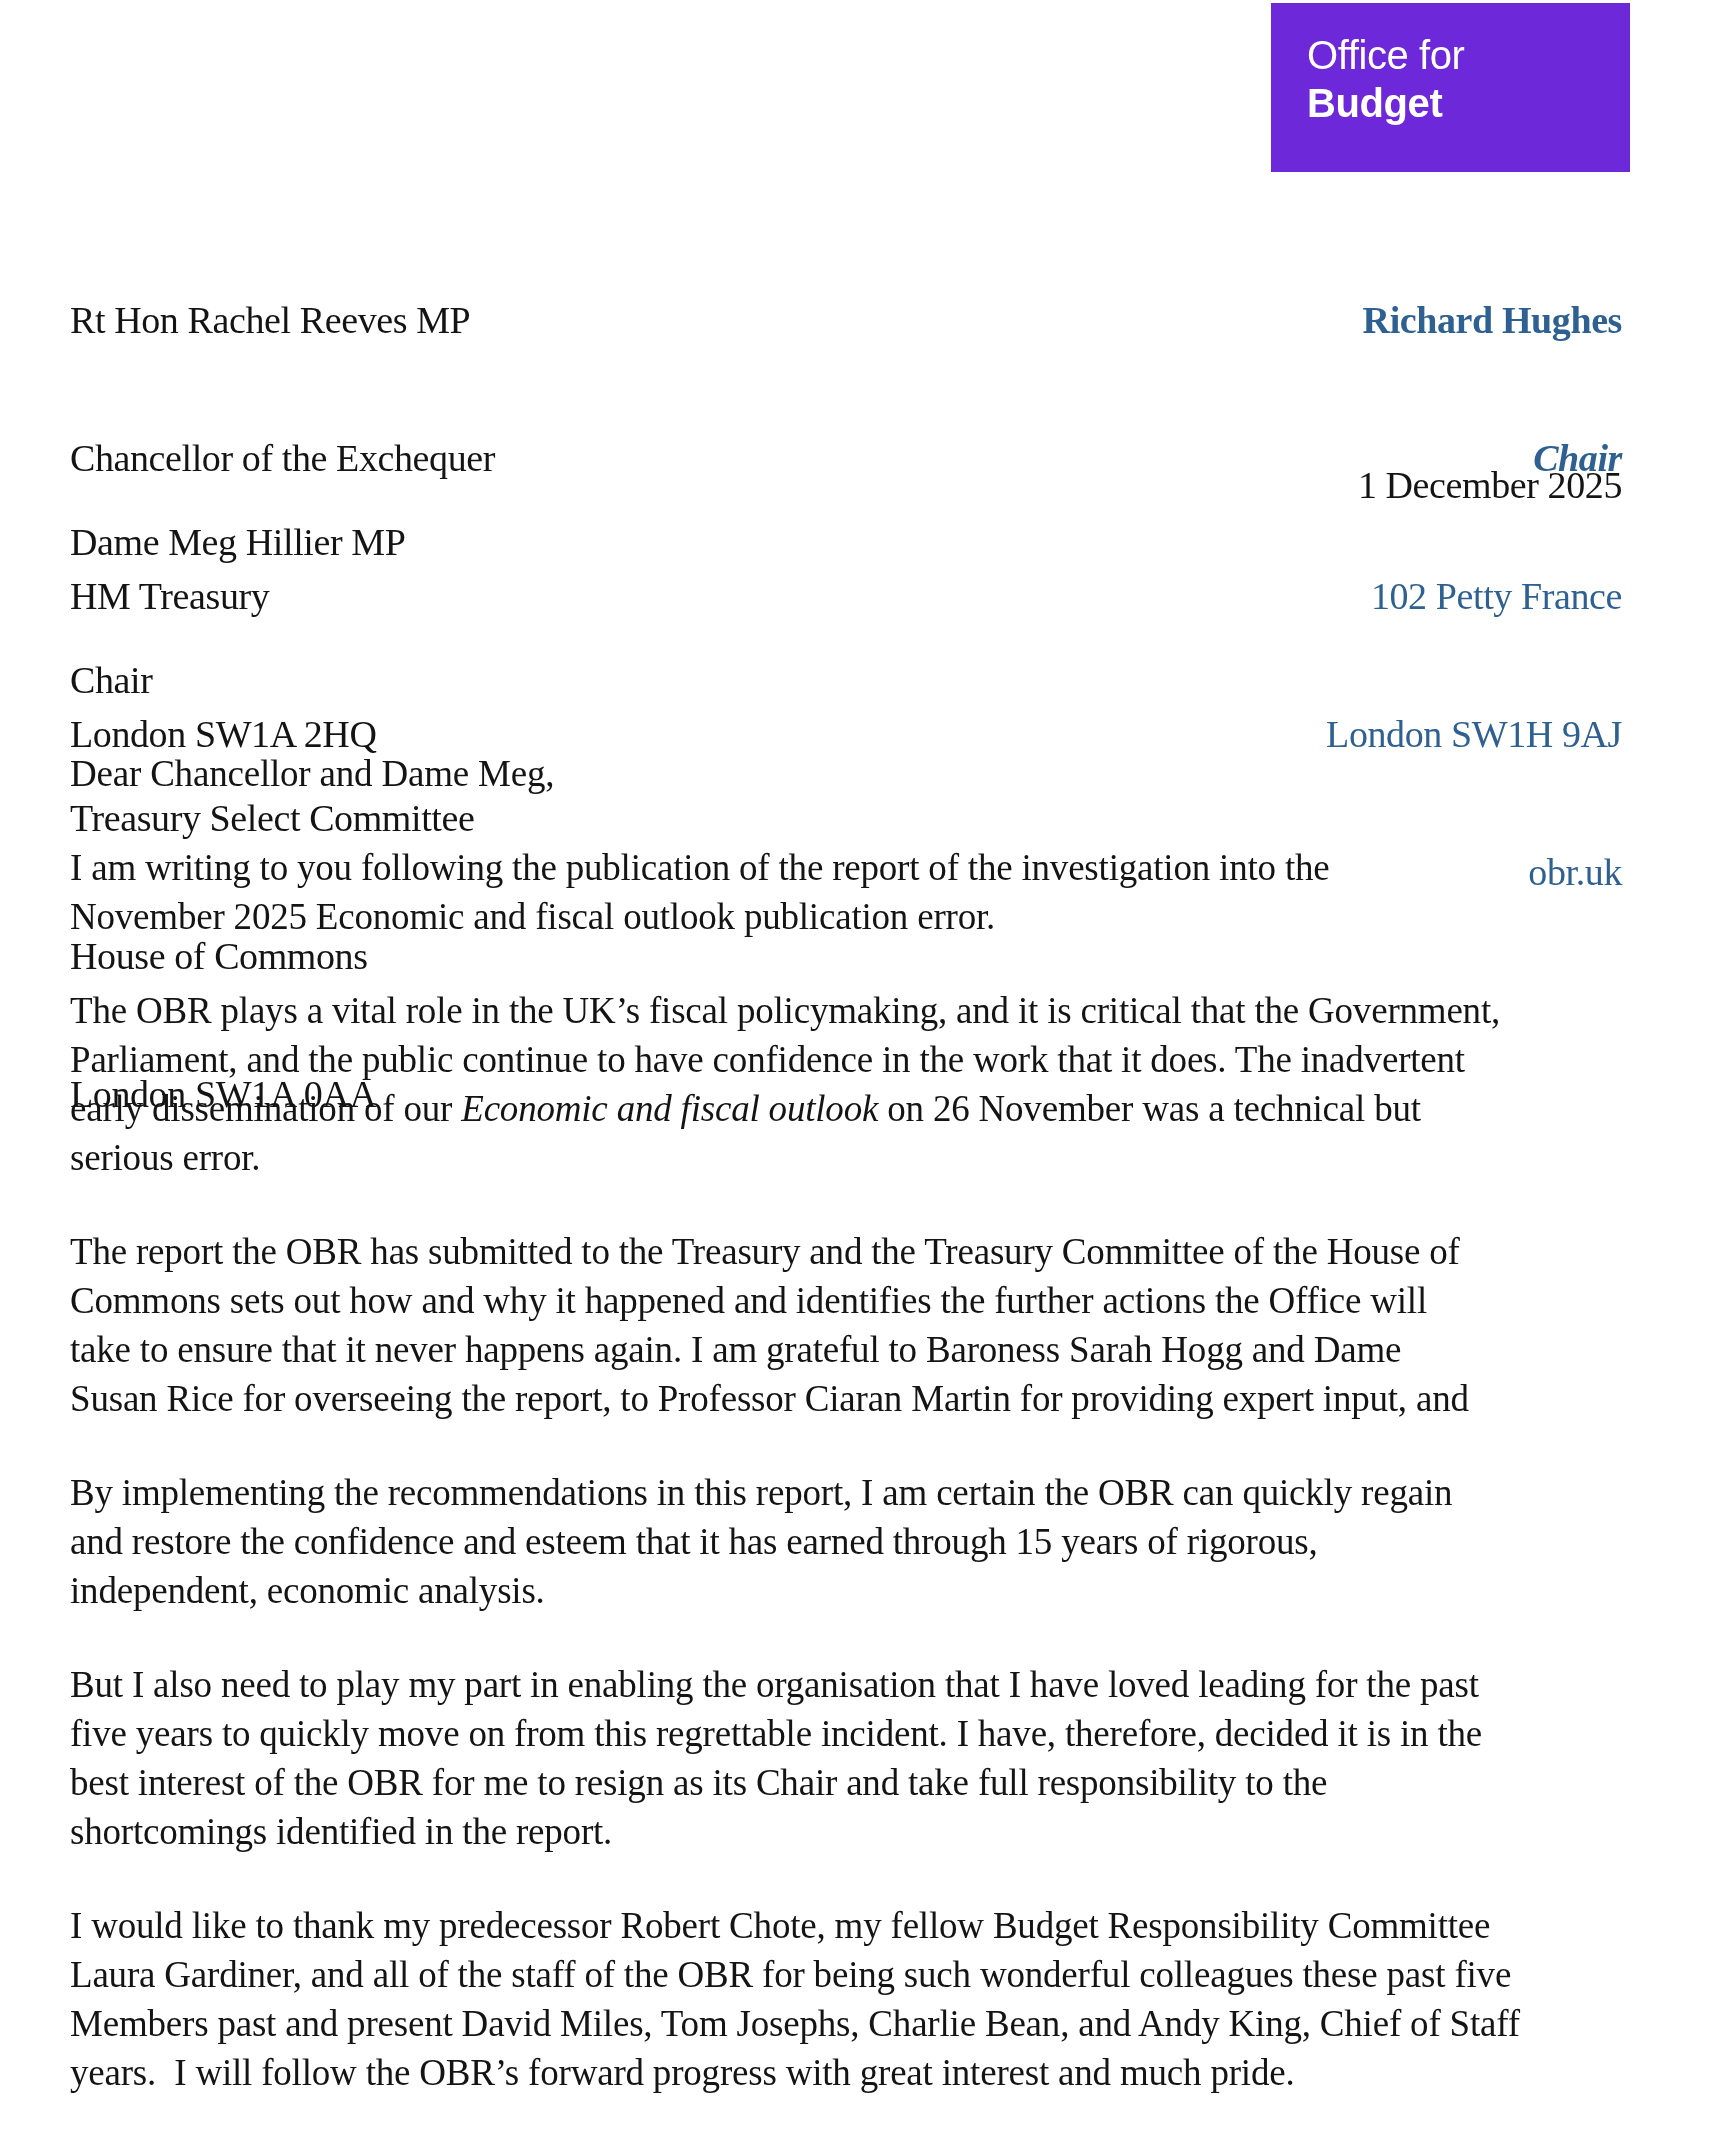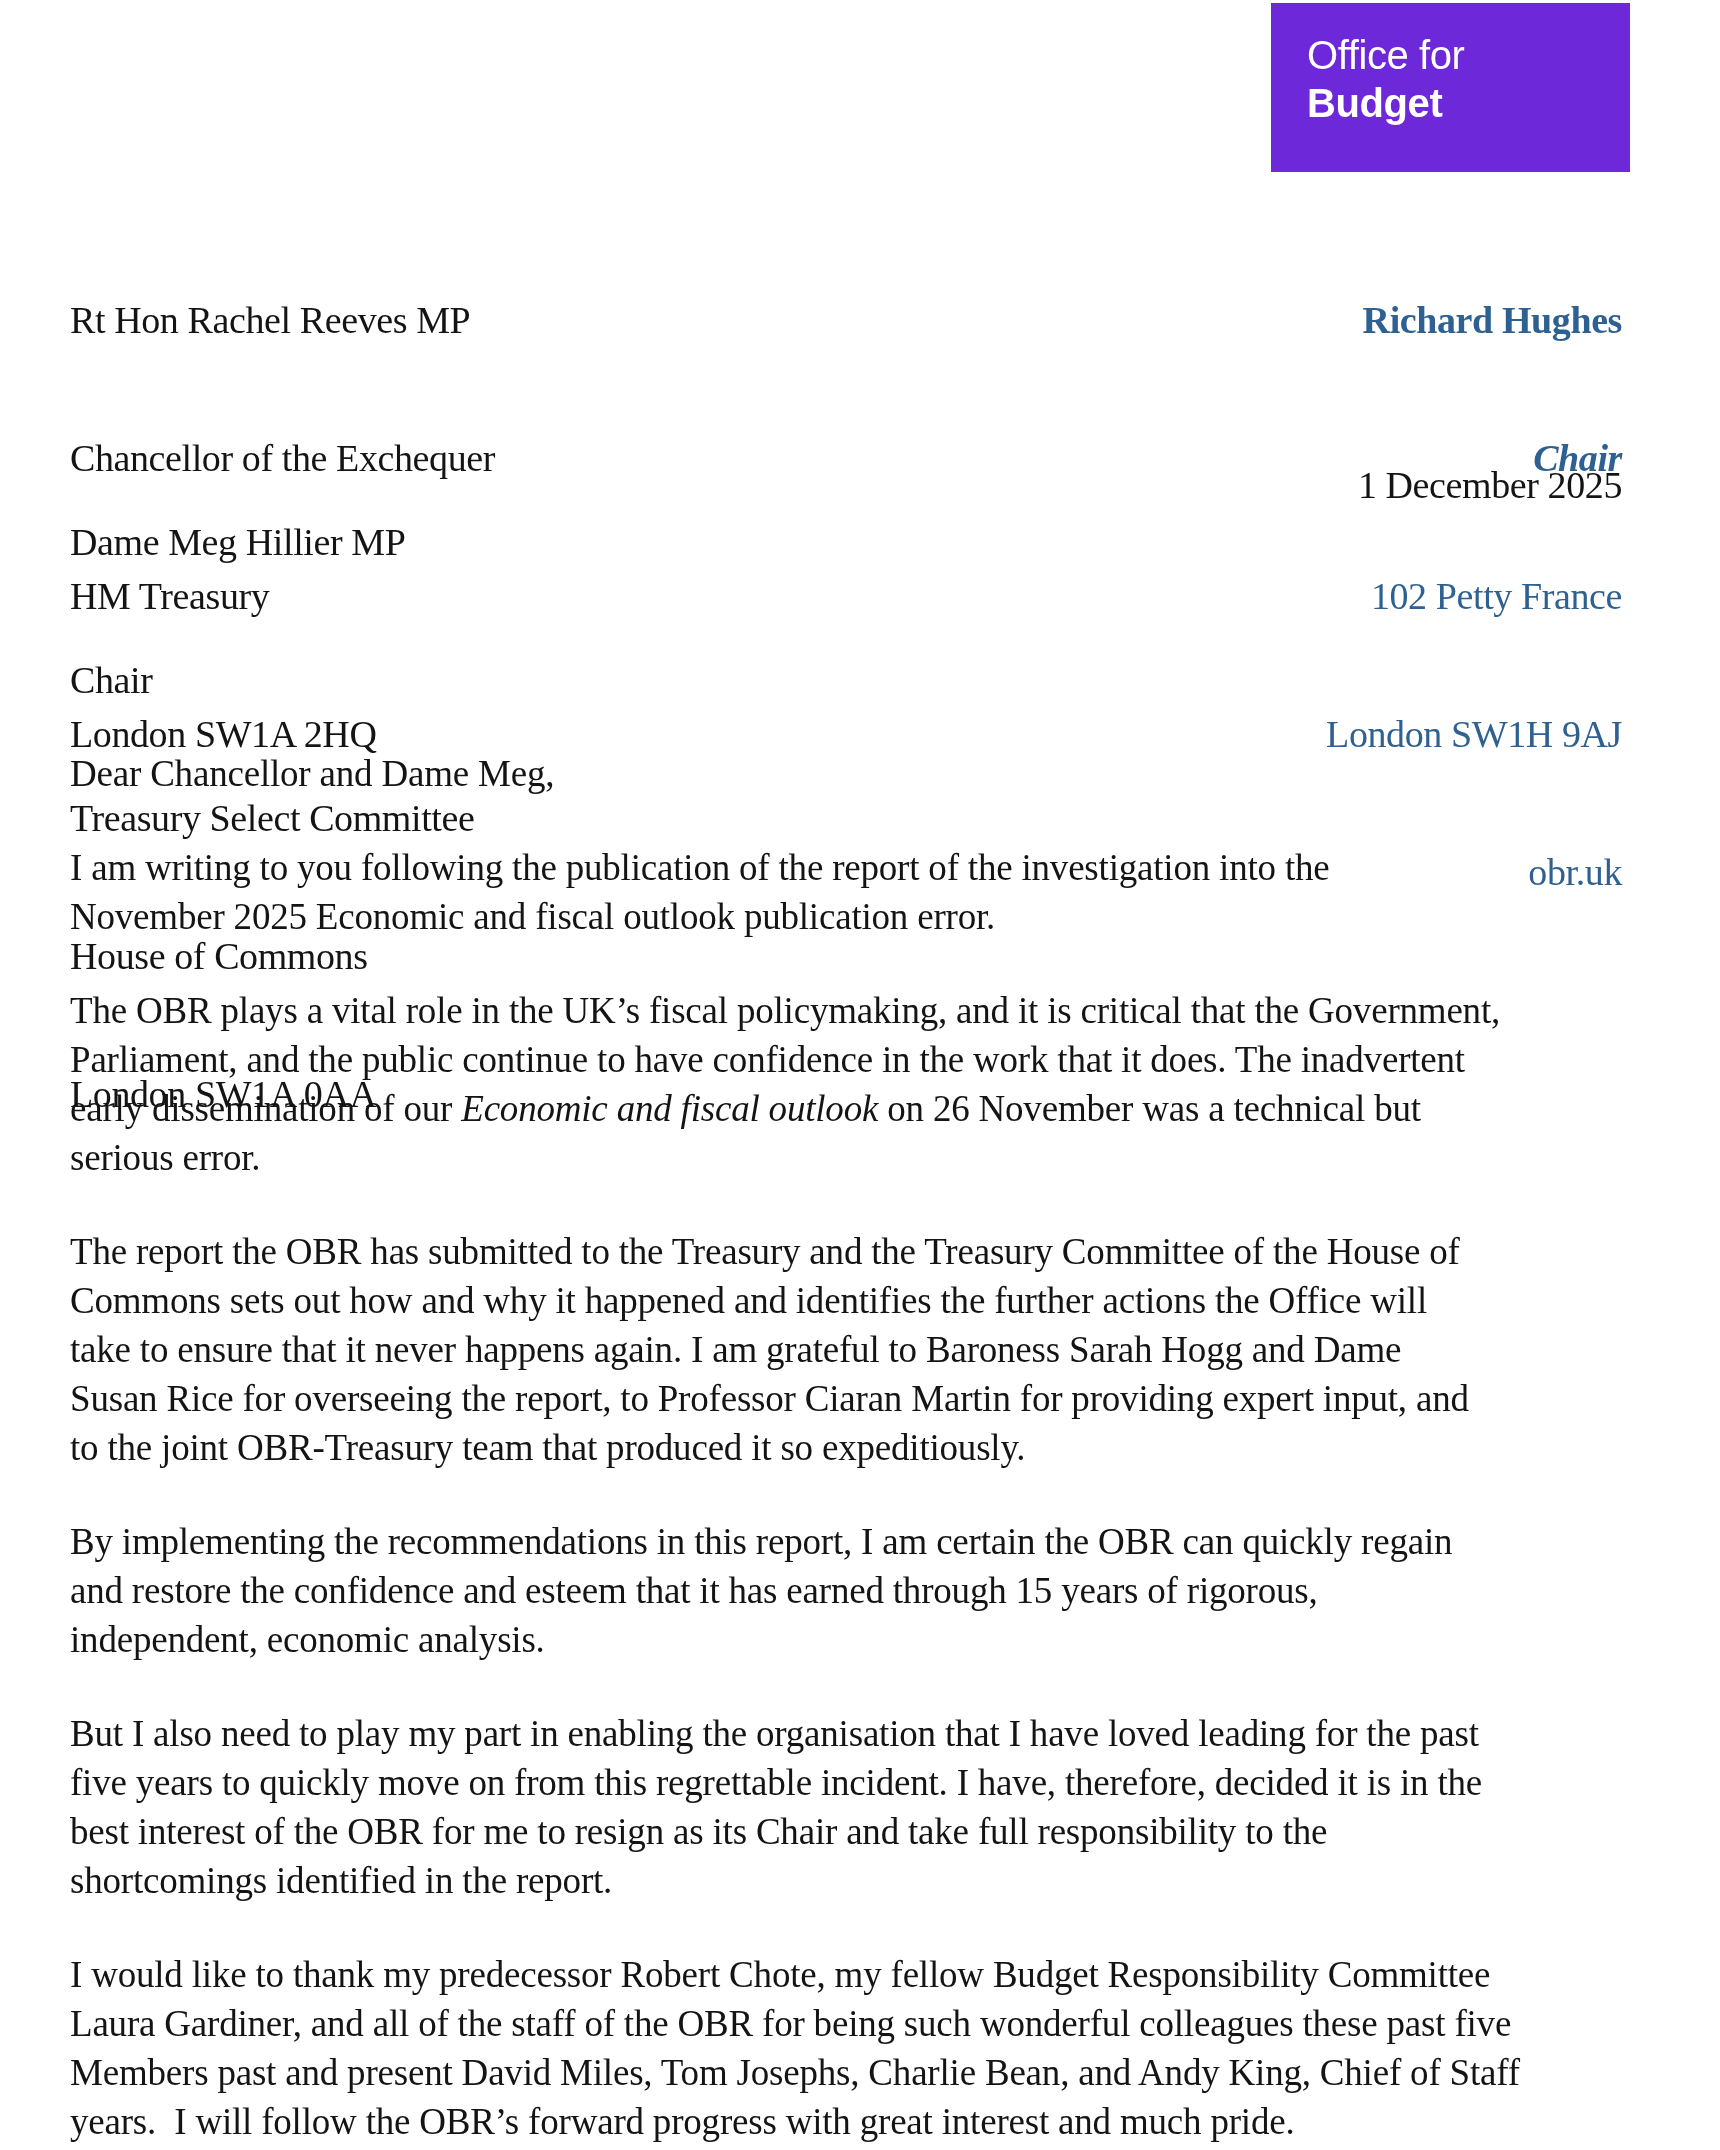--- a/index.html
+++ b/index.html
@@ -124,21 +124,20 @@
       <div class="ln">Parliament, and the public continue to have confidence in the work that it does. The inadvertent</div>
       <div class="ln"><span>early dissemination of our </span><span class="it">Economic and fiscal outlook</span><span> on 26 November was a technical but</span></div>
       <div class="ln">serious error.</div>
     </div>
 
     <div class="para">
       <div class="ln">The report the OBR has submitted to the Treasury and the Treasury Committee of the House of</div>
       <div class="ln">Commons sets out how and why it happened and identifies the further actions the Office will</div>
       <div class="ln">take to ensure that it never happens again. I am grateful to Baroness Sarah Hogg and Dame</div>
       <div class="ln">Susan Rice for overseeing the report, to Professor Ciaran Martin for providing expert input, and</div>
-      <div class="ln">to the joint OBR-Treasury team that produced it so expeditiously.</div>
     </div>
 
     <div class="para">
       <div class="ln">By implementing the recommendations in this report, I am certain the OBR can quickly regain</div>
       <div class="ln">and restore the confidence and esteem that it has earned through 15 years of rigorous,</div>
       <div class="ln">independent, economic analysis.</div>
     </div>
 
     <div class="para">
       <div class="ln">But I also need to play my part in enabling the organisation that I have loved leading for the past</div>

